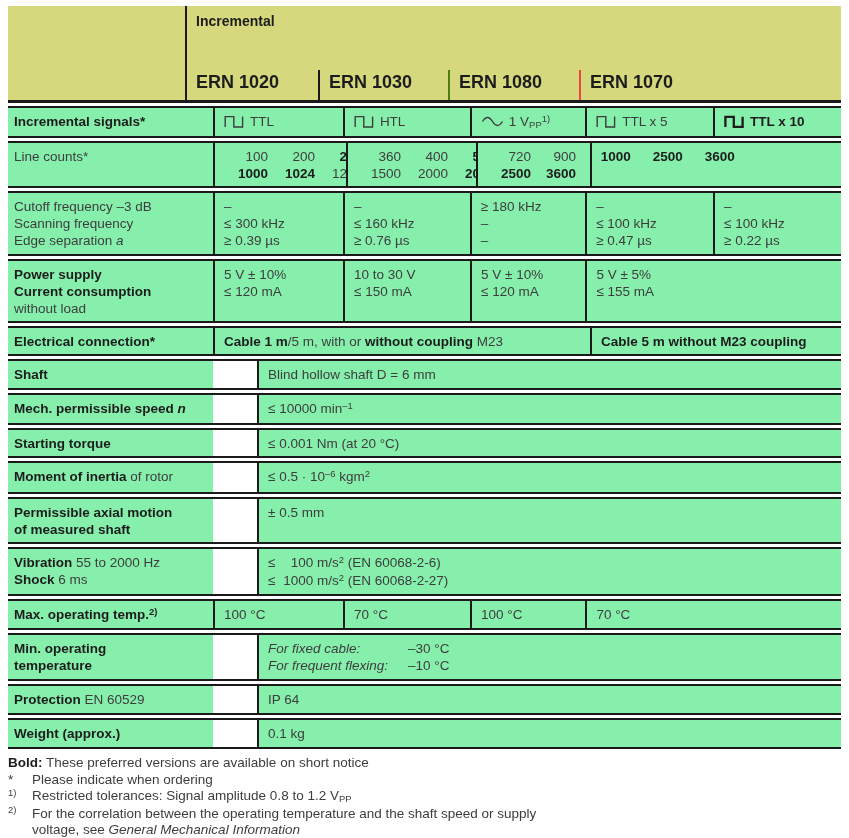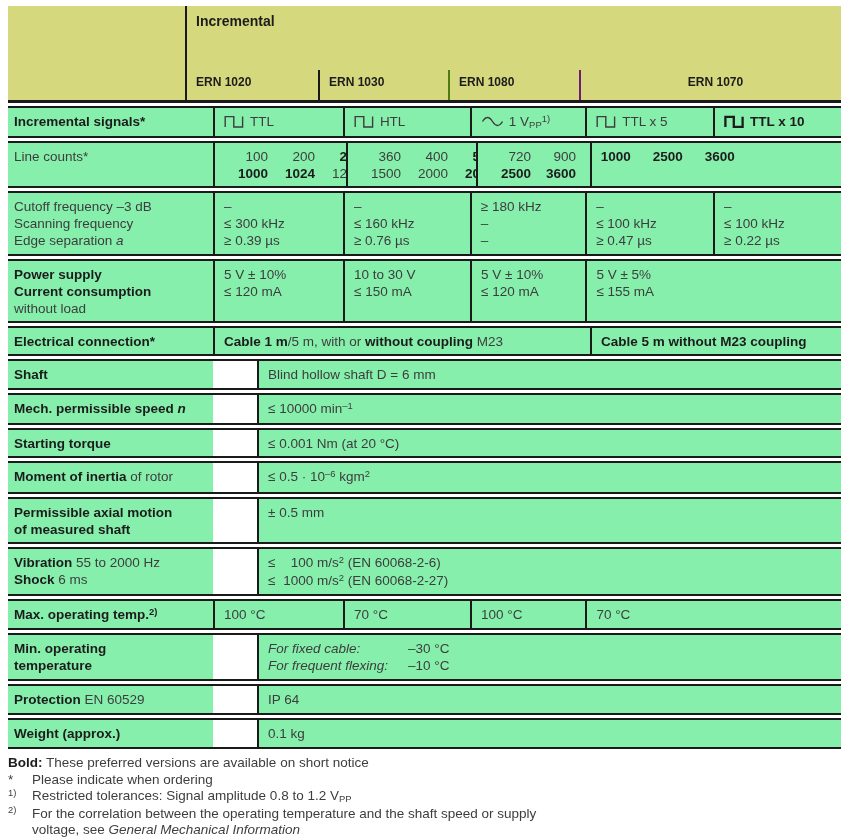--- a/index.html
+++ b/index.html
@@ -7,25 +7,25 @@
     font-family:"Liberation Sans", sans-serif; color:#3d3d3d; }
   .page { width:849px; height:838px; padding:6px 0 0 8px; }
   .spec-table { width:833px; font-size:13.5px; line-height:17px; }
 
   
   .thead { height:97px; background:#d5d87c; border-bottom:3px solid #1a1a1a; display:flex; }
   .h-spacer { width:177px; flex:none; }
   .h-main { flex:1; border-left:2px solid #1a1a1a; display:flex; flex-direction:column; }
   .h-title { padding:7px 0 0 9px; font-weight:bold; font-size:14px; color:#1c1c1c; }
   .h-cols { margin-top:auto; height:30px; display:flex; }
-  .h-col { padding:4px 0 0 9px; font-weight:bold; font-size:12px; color:#1c1c1c; }
+  .h-col { padding:4px 0 0 9px; font-weight:bold; font-size:18px; color:#1c1c1c; }
   .h-c1 { width:131px; }
   .h-c2 { width:130px; border-left:2px solid #1a1a1a; }
   .h-c3 { width:131px; border-left:2px solid #4d7c0f; }
-  .h-c45 { width:262px; border-left:2px solid #701a75;text-align:center; }
+  .h-c45 { width:262px; border-left:2px solid #ef4444; }
 
   
   .tbody { display:flex; flex-direction:column; gap:3px; margin-top:3px; }
   .row { display:flex; border-top:2px solid #1a1a1a; border-bottom:2px solid #1a1a1a; }
   .lab { width:205px; flex:none; background:#86efac; padding:5px 6px 4px 6px; }
   .c { background:#86efac; padding:5px 8px 4px 9px; }
   .bl { border-left:2px solid #1a1a1a; }
   .w1 { width:133px; } .w2 { width:130px; } .w3 { width:118px; }
   .w4 { width:131px; } .w5 { width:131px; }
   .w45 { width:262px; } .w123 { width:394px; } .wall { width:656px;margin-left:44px; }

